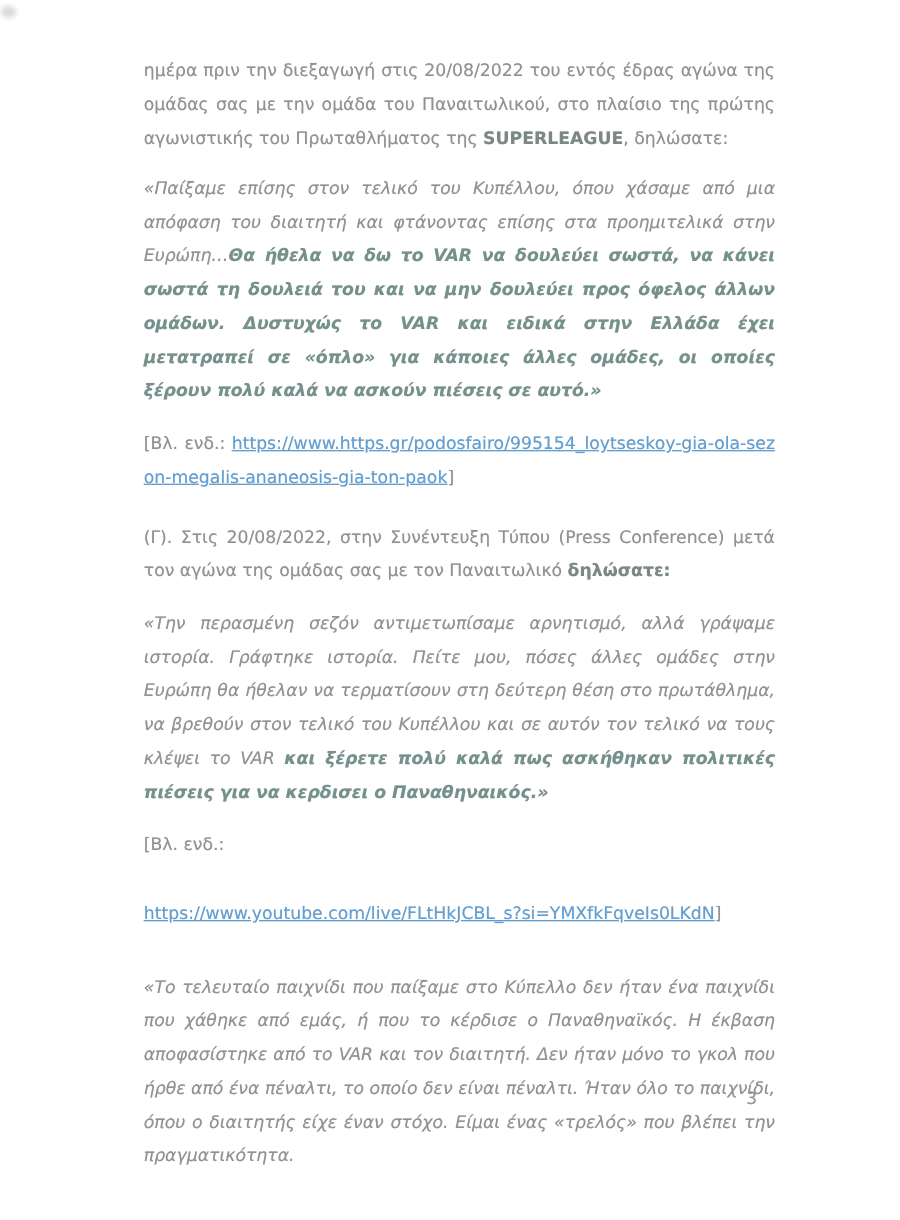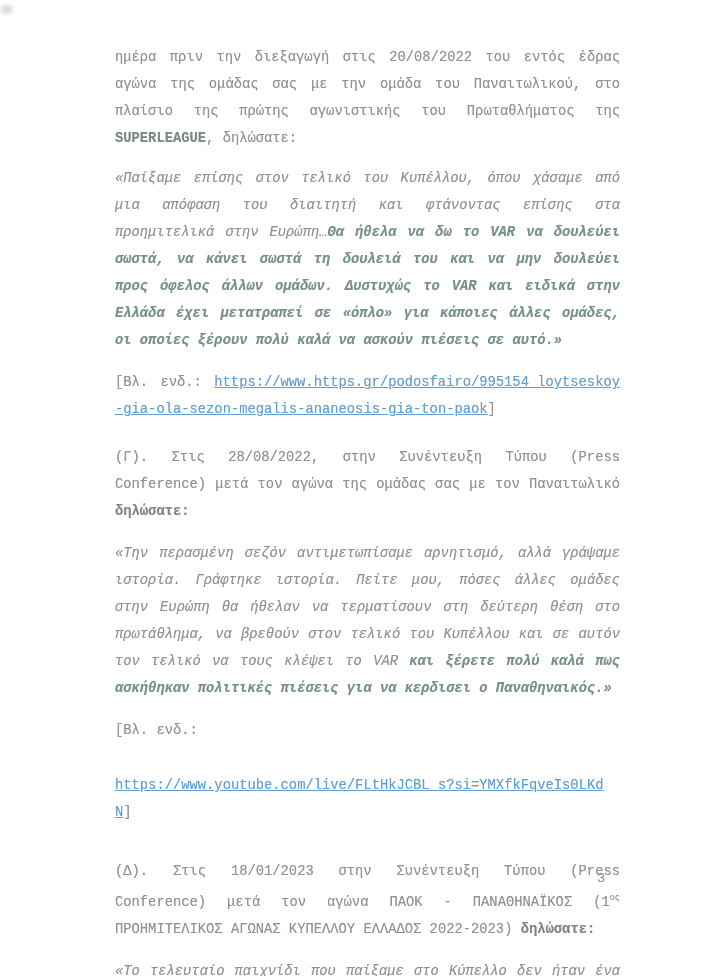--- a/index.html
+++ b/index.html
@@ -13,21 +13,20 @@
     width:720px;height:976px;
     background:#ffffff;
     overflow:hidden;
     font-family:"DejaVu Sans","Liberation Sans",sans-serif;
     position:relative;
   }
   .page{
     position:absolute;
     left:0;top:0;width:648px;height:976px;
     background:#ffffff;
-    font-family:Liberation Mono, monospace;
   }
   .content{
     position:absolute;
     left:115px;top:44px;
     width:505px;
     color:var(--text);
     font-size:13.8px;
     line-height:27px;
     text-align:justify;
     text-shadow:0 0 .6px rgba(140,144,146,.55);
@@ -78,29 +77,28 @@
   <div class="corner-smudge"></div>
 
   <div class="content">
 
     <p class="block b-intro"><span class="seg-r">ημέρα πριν την διεξαγωγή στις 20/08/2022 του εντός έδρας αγώνα της ομάδας σας με την ομάδα του Παναιτωλικού, στο πλαίσιο της πρώτης αγωνιστικής του Πρωταθλήματος της </span><span class="seg-b">SUPERLEAGUE</span><span class="seg-r">, δηλώσατε:</span></p>
 
     <p class="block b-quote1"><span class="seg-i">«Παίξαμε επίσης στον τελικό του Κυπέλλου, όπου χάσαμε από μια απόφαση του διαιτητή και φτάνοντας επίσης στα προημιτελικά στην Ευρώπη…</span><span class="seg-bi">Θα ήθελα να δω το VAR να δουλεύει σωστά, να κάνει σωστά τη δουλειά του και να μην δουλεύει προς όφελος άλλων ομάδων. Δυστυχώς το VAR και ειδικά στην Ελλάδα έχει μετατραπεί σε «όπλο» για κάποιες άλλες ομάδες, οι οποίες ξέρουν πολύ καλά να ασκούν πιέσεις σε αυτό.»</span></p>
 
     <p class="block b-ref1"><span class="seg-r">[Βλ. ενδ.: </span><a href="#" class="seg-link">https://www.https.gr/podosfairo/995154_loytseskoy-gia-ola-sezon-megalis-ananeosis-gia-ton-paok</a><span class="seg-r">]</span></p>
 
-    <p class="block b-gamma"><span class="seg-r">(Γ). Στις 28/08/2022, στην Συνέντευξη Τύπου (Press Conference) μετά τον αγώνα  της ομάδας σας με τον Παναιτωλικό </span><span class="seg-b">δηλώσατε:</span></p>
+    <p class="block b-gamma"><span class="seg-r">(Γ). Στις 20/08/2022, στην Συνέντευξη Τύπου (Press Conference) μετά τον αγώνα  της ομάδας σας με τον Παναιτωλικό </span><span class="seg-b">δηλώσατε:</span></p>
 
     <p class="block b-quote2"><span class="seg-i">«Την περασμένη σεζόν αντιμετωπίσαμε αρνητισμό, αλλά γράψαμε ιστορία. Γράφτηκε ιστορία. Πείτε μου, πόσες άλλες ομάδες στην Ευρώπη θα ήθελαν να τερματίσουν στη δεύτερη θέση στο πρωτάθλημα, να βρεθούν στον τελικό του Κυπέλλου και σε αυτόν τον τελικό να τους κλέψει το VAR </span><span class="seg-bi">και ξέρετε πολύ καλά πως ασκήθηκαν πολιτικές πιέσεις για να κερδισει ο Παναθηναικός.»</span></p>
 
     <p class="block b-ref2label"><span class="seg-r">[Βλ. ενδ.:</span></p>
 
     <p class="block b-ref2link"><a href="#" class="seg-link">https://www.youtube.com/live/FLtHkJCBL_s?si=YMXfkFqveIs0LKdN</a><span class="seg-r">]</span></p>
 
-    <p class="block b-delta"><span class="seg-r">(Δ). Στις 18/01/2023 στην Συνέντευξη Τύπου (Press Conference) μετά τον αγώνα ΠΑΟΚ - ΠΑΝΑΘΗΝΑΪΚΟΣ (1</span><span class="seg-sup">ος</span><span class="seg-r"> ΠΡΟΗΜΙΤΕΛΙΚΟΣ ΑΓΩΝΑΣ ΚΥΠΕΛΛΟΥ ΕΛΛΑΔΟΣ 2022-2023) </span><span class="seg-b">δηλώσατε:</span></p>
 
     <p class="block b-quote3"><span class="seg-i">«Το τελευταίο παιχνίδι που παίξαμε στο Κύπελλο δεν ήταν ένα παιχνίδι που χάθηκε από εμάς, ή που το κέρδισε ο Παναθηναϊκός. Η έκβαση αποφασίστηκε από το VAR και τον διαιτητή. Δεν ήταν μόνο το γκολ που ήρθε από ένα πέναλτι, το οποίο δεν είναι πέναλτι. Ήταν όλο το παιχνίδι, όπου ο διαιτητής είχε έναν στόχο. Είμαι ένας «τρελός» που βλέπει την πραγματικότητα. </span></p>
 
   </div>
 
   <div class="page-number">3</div>
 
 </div>
 
 </body></html>

